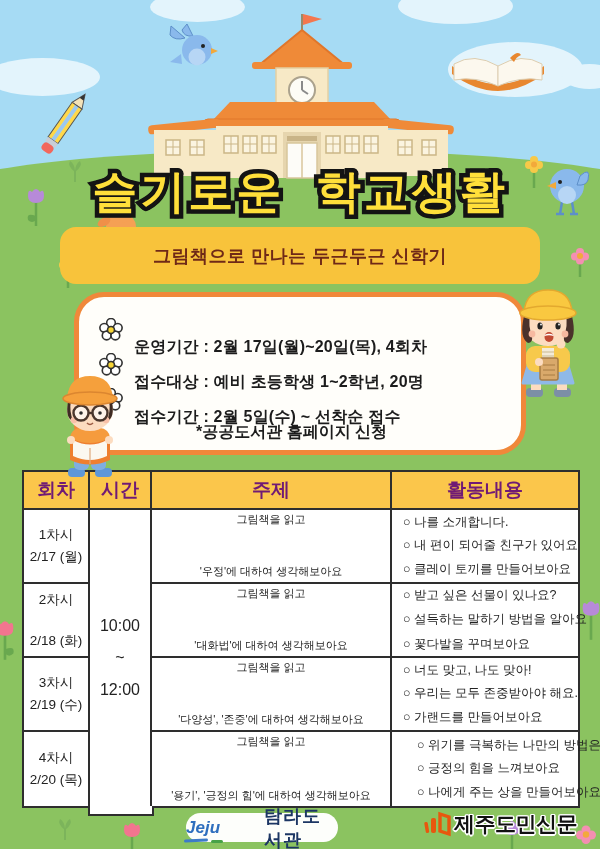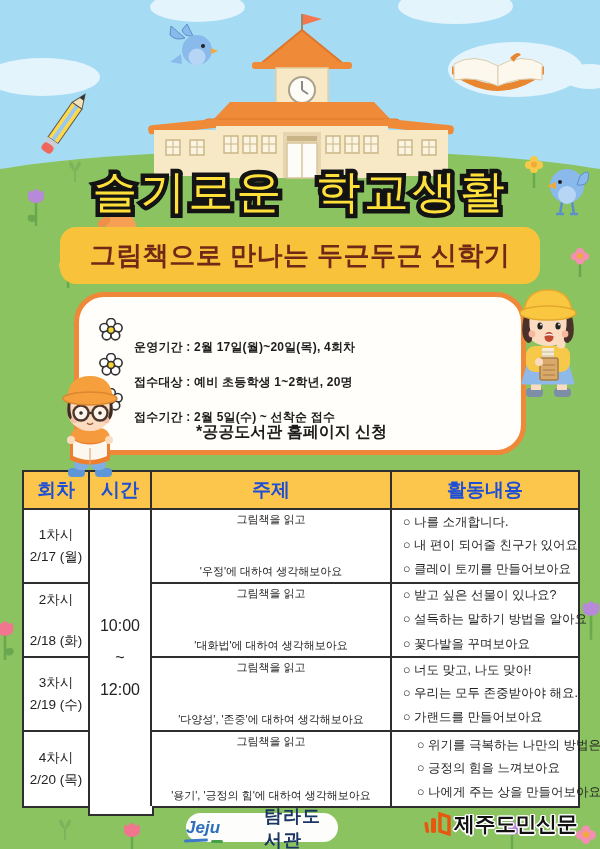--- a/index.html
+++ b/index.html
@@ -12,54 +12,54 @@
   
   .sky { position:absolute; left:0; top:0; right:0; height:210px; background:#A6DBF4; }
   .cloud { position:absolute; background:#E3F4FC; border-radius:50%; }
   .hill { position:absolute; left:-70px; right:-70px; top:150px; height:140px;
           background:#8BC360; border-radius:50% 50% 0 0 / 46px 46px 0 0; }
   .ground { position:absolute; left:0; right:0; top:220px; bottom:0; background:#8BC360; }
   .deco { position:absolute; }
   
   .main-title {
     position:absolute; left:0; right:0; top:162px; text-align:center;
-    font-size:45px; font-weight:400; letter-spacing:3px; word-spacing:16px;
+    font-size:45px; font-weight:700; letter-spacing:3px; word-spacing:16px;
     color:#FFDF3A; z-index:3;
     -webkit-text-stroke:9px #141414; paint-order:stroke fill;
     text-shadow:3px 3px 0 #141414,-3px 3px 0 #141414,3px -3px 0 #141414,-3px -3px 0 #141414,0 4px 0 #141414,0 -4px 0 #141414,4px 0 0 #141414,-4px 0 0 #141414;
   }
   .subtitle-box {
     position:absolute; left:60px; top:227px; width:480px; height:57px;
     background:#F8C33B; border-radius:16px; z-index:3;
     display:flex; align-items:center; justify-content:center;
   }
-  .subtitle-box span { font-size:26px; font-weight:800; color:#6F2917; letter-spacing:0.5px; }
+  .subtitle-box span { font-size:18px; font-weight:800; color:#6F2917; letter-spacing:0.5px; }
   
   .info-box {
     position:absolute; left:74px; top:292px; width:452px; height:163px;
     background:#FFFEFA; border:5px solid #F0883A; border-radius:30px; z-index:4;
     padding:15px 10px 0 20px;
   }
   .info-line { display:flex; align-items:center; gap:11px; height:35px; }
-  .info-line .txt { font-size:12px; font-weight:700; color:#1c1c1c; letter-spacing:0.2px;margin-top:36px; }
+  .info-line .txt { font-size:16px; font-weight:700; color:#1c1c1c; letter-spacing:0.2px;margin-top:36px; }
   .info-note { margin-left:97px; height:30px; display:flex; align-items:center; }
   .info-note .txt { font-size:16px; font-weight:700; color:#1c1c1c; }
   
   .schedule {
     position:absolute; left:22px; top:470px; width:558px; z-index:2;
     display:grid; grid-template-columns:66px 62px 240px 186px;
     grid-template-rows:38px 74px 74px 74px 74px;
     background:#fff; border:2px solid #2E2E2E;
   }
   .cell { border-right:2px solid #2E2E2E; border-bottom:2px solid #2E2E2E;
           display:flex; flex-direction:column; align-items:center; justify-content:center;
           background:#fff; overflow:visible; }
   .cell.last-col { border-right:none; }
   .cell.last-row { border-bottom:none; }
-  .cell.head { background:#FBC64B; font-size:19px; font-weight:700; color:#1d4ed8; }
+  .cell.head { background:#FBC64B; font-size:19px; font-weight:700; color:#701a75; }
   .cell.session { font-size:13.5px; color:#222; line-height:1.6; }
   .cell.time { grid-column:2; grid-row:2 / 6; font-size:16px; color:#222; line-height:2.0;
                border-bottom:none; }
   .cell.topic { font-size:11px; color:#222; line-height:1.8; white-space:nowrap;justify-content:space-between; }
   .cell.acts { align-items:flex-start; justify-content:center; padding-left:11px;
                font-size:12.5px; color:#222; line-height:1.85; white-space:nowrap; }
   .time-tail { position:absolute; left:88px; top:806px; width:66px; height:10px;
                background:#fff; border-left:2px solid #2E2E2E; border-right:2px solid #2E2E2E;
                border-bottom:2px solid #2E2E2E; z-index:3; }
   

